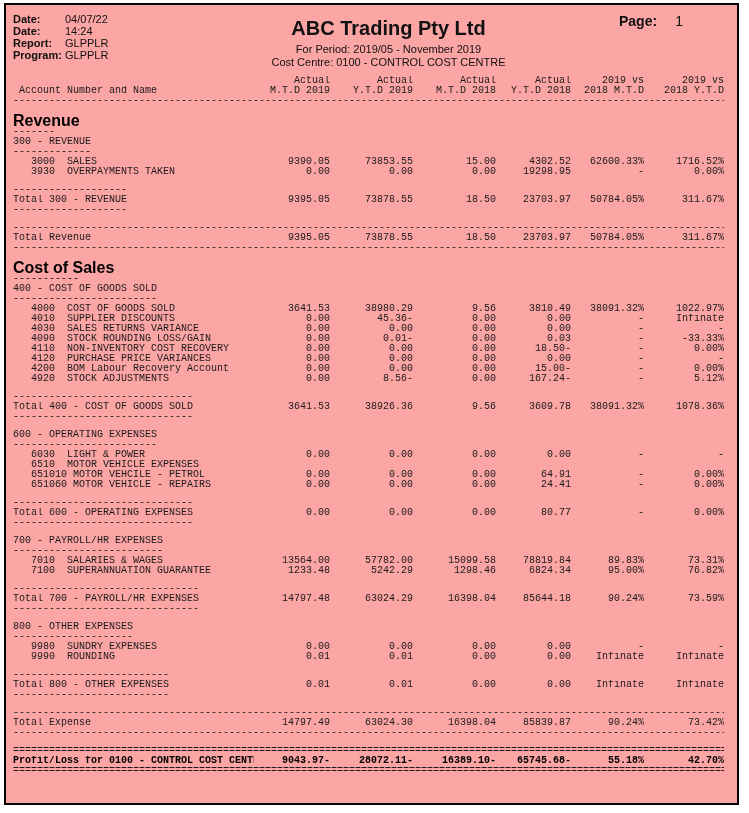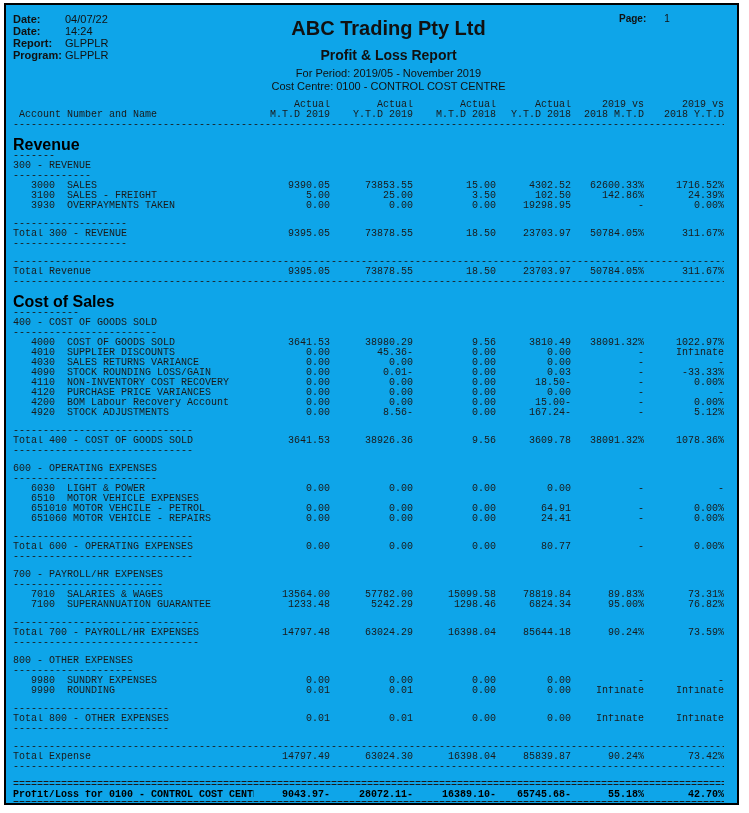--- a/index.html
+++ b/index.html
@@ -1,30 +1,30 @@
 <!DOCTYPE html>
 <html><head>
 <meta charset="utf-8">
 <style>
   html,body{margin:0;padding:0;background:#ffffff;}
   body{width:749px;height:813px;position:relative;font-family:"Liberation Sans",sans-serif;color:#111;}
-  .page{position:absolute;left:4px;top:3px;width:735px;height:802px;border:2px solid #000;background:#0ea5e9;overflow:hidden;box-sizing:border-box;}
+  .page{position:absolute;left:4px;top:3px;width:735px;height:802px;border:2px solid #000;background:#fca5a5;overflow:hidden;box-sizing:border-box;}
 
   
   .report-header{display:flex;padding:8px 8px 0 7px;}
   .meta-left{width:145px;font-size:11px;line-height:12px;}
   .meta-row{display:flex;}
   .mlabel{font-weight:bold;width:52px;}
   .mvalue{}
   .title-block{flex:1;text-align:center;}
   .company{font-weight:bold;font-size:20px;line-height:22px;margin-top:4px;}
   .subtitle{font-weight:bold;font-size:14px;line-height:16px;margin-top:8px;}
   .period{font-size:11px;line-height:13px;margin-top:4px;}
   .costcentre{font-size:11px;line-height:13px;}
-  .page-block{width:110px;font-size:10px;display:flex;gap:18px;}
+  .page-block{width:110px;font-size:14px;display:flex;gap:18px;}
   .plabel{font-weight:bold;}
 
   
   .body-mono{font-family:"Liberation Mono","DejaVu Sans Mono",monospace;font-size:10px;color:#1a1a1a;padding:6px 13px 0 7px;}
   .ln{white-space:pre;height:10px;line-height:10px;overflow:hidden;}
   .blank{height:8px;}
   .grid-row{display:grid;grid-template-columns:1fr 76px 83px 83px 75px 73px 80px;height:10px;line-height:10px;}
   .grid-row .lbl{white-space:pre;overflow:hidden;}
   .grid-row .num{text-align:right;white-space:pre;overflow:hidden;}
   .colhead{height:21px;line-height:10px;align-items:end;}
@@ -51,21 +51,20 @@
         <span class="mlabel">Report:</span>
         <span class="mvalue">GLPPLR</span>
       </div>
       <div class="meta-row">
         <span class="mlabel">Program:</span>
         <span class="mvalue">GLPPLR</span>
       </div>
     </div>
     <div class="title-block">
       <div class="company">ABC Trading Pty Ltd</div>
-      <div class="subtitle">Profit &amp; Loss Report</div>
       <div class="period">For Period: 2019/05 - November 2019</div>
       <div class="costcentre">Cost Centre: 0100 - CONTROL COST CENTRE</div>
     </div>
     <div class="page-block">
       <span class="plabel">Page:</span>
       <span>1</span>
     </div>
   </div>
 
   <div class="body-mono" id="report-root">
@@ -93,29 +92,20 @@
       <div class="grid-row">
         <span class="lbl">   3000  SALES</span>
         <span class="num">9390.05</span>
         <span class="num">73853.55</span>
         <span class="num">15.00</span>
         <span class="num">4302.52</span>
         <span class="num">62600.33%</span>
         <span class="num">1716.52%</span>
       </div>
       <div class="grid-row">
-        <span class="lbl">   3100  SALES - FREIGHT</span>
-        <span class="num">5.00</span>
-        <span class="num">25.00</span>
-        <span class="num">3.50</span>
-        <span class="num">102.50</span>
-        <span class="num">142.86%</span>
-        <span class="num">24.39%</span>
-      </div>
-      <div class="grid-row">
         <span class="lbl">   3930  OVERPAYMENTS TAKEN</span>
         <span class="num">0.00</span>
         <span class="num">0.00</span>
         <span class="num">0.00</span>
         <span class="num">19298.95</span>
         <span class="num">-</span>
         <span class="num">0.00%</span>
       </div>
       <div class="blank"></div>
       <div class="ln">-------------------</div>

